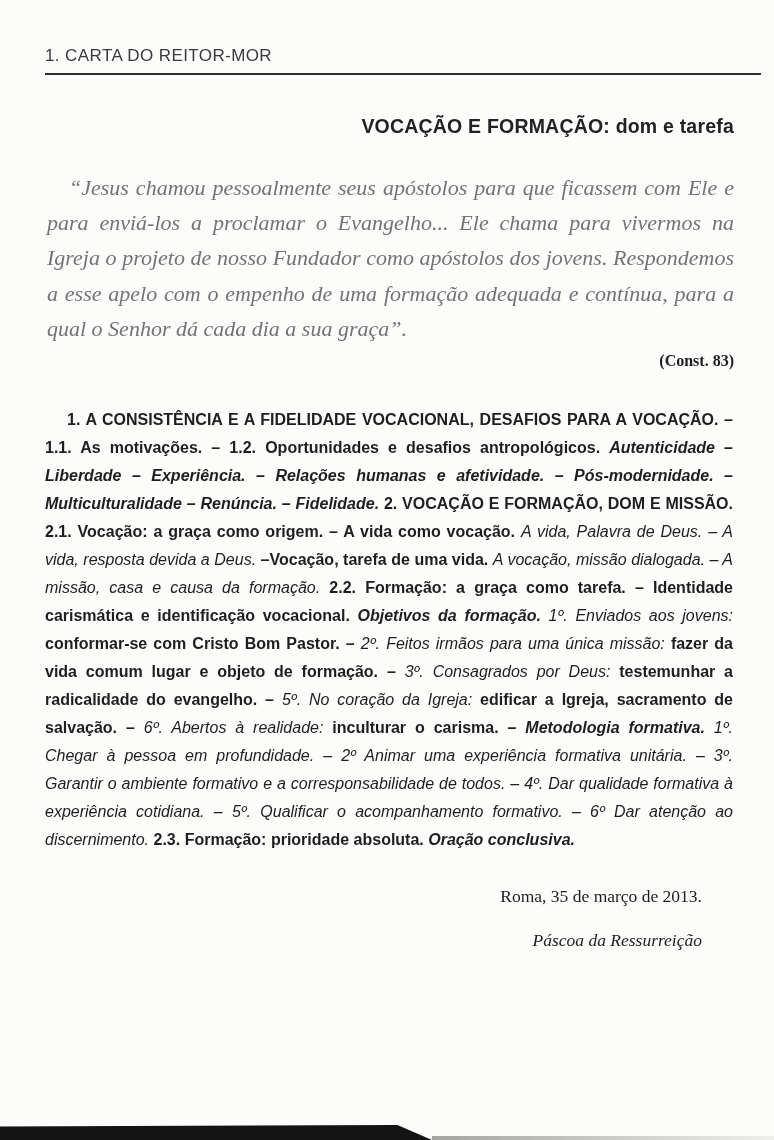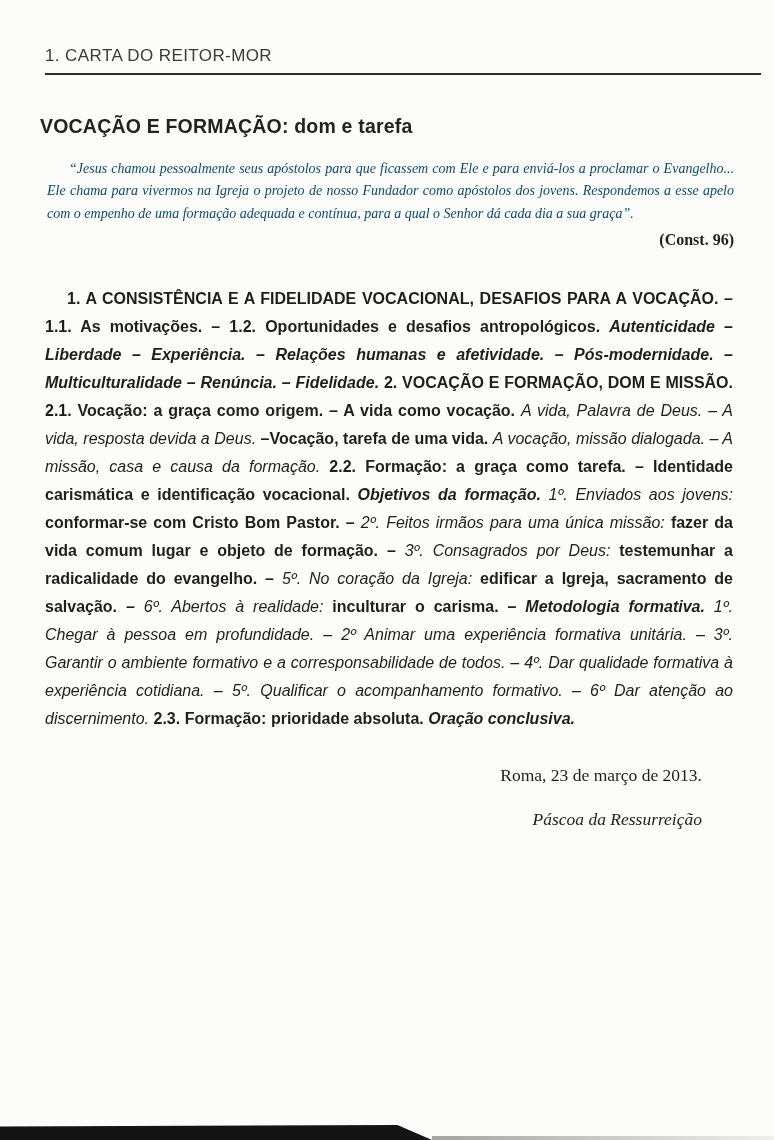--- a/index.html
+++ b/index.html
@@ -17,36 +17,36 @@
   .header {
     margin: 46px 13px 0 45px;
     padding-bottom: 7px;
     border-bottom: 2px solid #2e2e2e;
     font-size: 17px;
     letter-spacing: 0.4px;
     color: #3a3a3a;
     font-weight: 400;
   }
   .title {
-    text-align: left;
+    text-align: right;
     margin: 40px 40px 0;
     font-size: 19.5px;
     font-weight: 700;
     letter-spacing: 0.2px;
     color: #222;
   }
   .quote {
-    margin: 20px 40px 0 47px;
+    margin: 32px 40px 0 47px;
     font-family: "Liberation Serif", "DejaVu Serif", serif;
     font-style: italic;
-    font-size: 14px;
+    font-size: 22px;
     line-height: 1.6;
     text-align: justify;
     text-indent: 22px;
-    color: #0c4a6e;
+    color: #737373;
   }
   .attribution {
     margin: 6px 40px 0 0;
     text-align: right;
     font-family: "Liberation Serif", "DejaVu Serif", serif;
     font-weight: 700;
     font-size: 16px;
     color: #1e1e1e;
   }
   .summary {
@@ -95,25 +95,25 @@
 <body>
 
 <div class="page">
 
   <div class="header">1. CARTA DO REITOR-MOR</div>
 
   <h1 class="title">VOCAÇÃO E FORMAÇÃO: dom e tarefa</h1>
 
   <p class="quote">“Jesus chamou pessoalmente seus apóstolos para que ficassem com Ele e para enviá-los a proclamar o Evangelho... Ele chama para vivermos na Igreja o projeto de nosso Fundador como apóstolos dos jovens. Respondemos a esse apelo com o empenho de uma formação adequada e contínua, para a qual o Senhor dá cada dia a sua graça”.</p>
 
-  <p class="attribution">(Const. 96)</p>
+  <p class="attribution">(Const. 83)</p>
 
   <p class="summary"><span class="seg-b">1. A CONSISTÊNCIA E A FIDELIDADE VOCACIONAL, DESAFIOS PARA A VOCAÇÃO. – 1.1. As motivações. – 1.2. Oportunidades e desafios antropológicos. </span><span class="seg-bi">Autenticidade – Liberdade – Experiência. – Relações humanas e afetividade. – Pós-modernidade. – Multiculturalidade – Renúncia. – Fidelidade. </span><span class="seg-b">2. VOCAÇÃO E FORMAÇÃO, DOM E MISSÃO. 2.1. Vocação: a graça como origem. – A vida como vocação. </span><span class="seg-i">A vida, Palavra de Deus. – A vida, resposta devida a Deus. </span><span class="seg-b">–Vocação, tarefa de uma vida. </span><span class="seg-i">A vocação, missão dialogada. – A missão, casa e causa da formação. </span><span class="seg-b">2.2. Formação: a graça como tarefa. – Identidade carismática e identificação vocacional. </span><span class="seg-bi">Objetivos da formação. </span><span class="seg-i">1º. Enviados aos jovens: </span><span class="seg-r">conformar-se com Cristo Bom Pastor. – </span><span class="seg-i">2º. Feitos irmãos para uma única missão: </span><span class="seg-r">fazer da vida comum lugar e objeto de formação. – </span><span class="seg-i">3º. Consagrados por Deus: </span><span class="seg-r">testemunhar a radicalidade do evangelho. – </span><span class="seg-i">5º. No coração da Igreja: </span><span class="seg-r">edificar a Igreja, sacramento de salvação. – </span><span class="seg-i">6º. Abertos à realidade: </span><span class="seg-r">inculturar o carisma. </span><span class="seg-bi">– Metodologia formativa. </span><span class="seg-i">1º. Chegar à pessoa em profundidade. – 2º Animar uma experiência formativa unitária. – 3º. Garantir o ambiente formativo e a corresponsabilidade de todos. – 4º. Dar qualidade formativa à experiência cotidiana. – 5º. Qualificar o acompanhamento formativo. – 6º Dar atenção ao discernimento. </span><span class="seg-b">2.3. Formação: prioridade absoluta. </span><span class="seg-bi">Oração conclusiva.</span></p>
 
   <div class="footer">
-    <div class="dateline">Roma, 23 de março de 2013.</div>
+    <div class="dateline">Roma, 35 de março de 2013.</div>
     <div class="occasion">Páscoa da Ressurreição</div>
   </div>
 
   <div class="scan-artifact"></div>
   <div class="scan-edge"></div>
 
 </div>
 
 </body></html>

